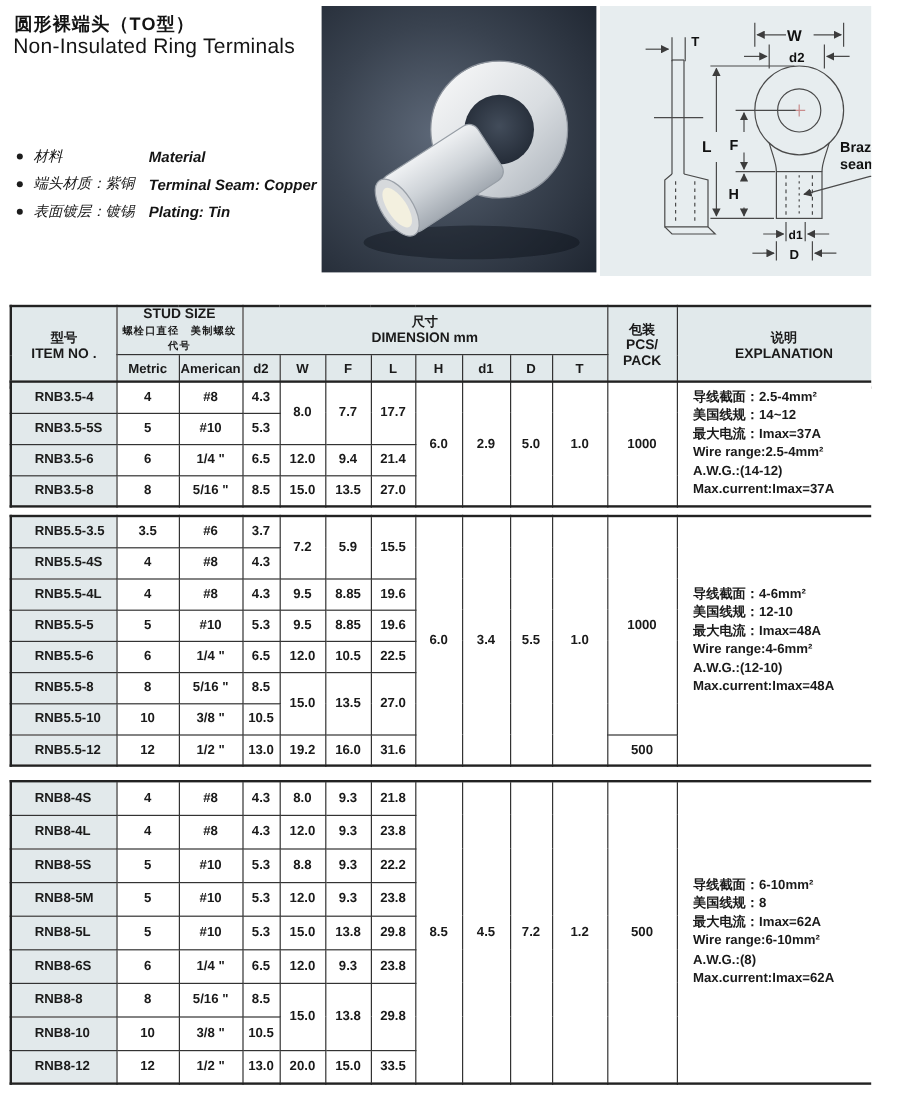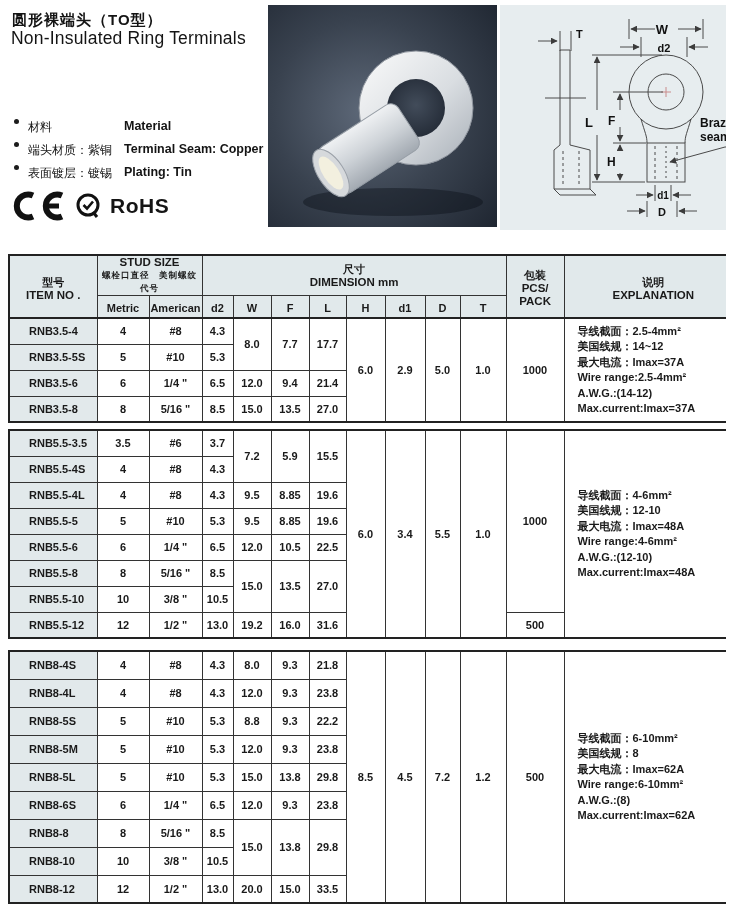--- a/index.html
+++ b/index.html
@@ -5,21 +5,21 @@
   html,body{margin:0;padding:0;background:#fff;}
   .page{position:relative;width:726px;height:922px;background:#ffffff;
         font-family:"Liberation Sans",sans-serif;color:#141414;overflow:hidden;}
 
   
   .title-zh{position:absolute;left:12px;top:11px;font-size:15px;font-weight:700;letter-spacing:1px;}
   .title-en{position:absolute;left:11px;top:28px;font-size:17.5px;font-weight:400;letter-spacing:.2px;}
 
   
   .materials{position:absolute;left:14px;top:119px;}
-  .mrow{display:flex;height:23px;}
+  .mrow{display:flex;align-items:center;height:23px;font-style:italic;}
   .bullet{width:5px;height:5px;border-radius:50%;background:#1c1c1c;margin-right:9px;flex:0 0 auto;}
   .mzh{width:96px;font-size:12px;}
   .men{font-size:12.5px;font-weight:700;}
 
   
   .certs{position:absolute;left:10px;top:191px;display:flex;align-items:center;gap:9px;}
   .rohs{font-size:21px;font-weight:800;letter-spacing:.5px;}
 
   
   .photo{position:absolute;left:268px;top:5px;width:229px;height:222px;
@@ -65,33 +65,20 @@
       <span class="mzh">端头材质：紫铜</span>
       <span class="men">Terminal Seam: Copper</span>
     </div>
     <div class="mrow">
       <span class="bullet"></span>
       <span class="mzh">表面镀层：镀锡</span>
       <span class="men">Plating: Tin</span>
     </div>
   </div>
 
-  <div class="certs">
-    <svg width="56" height="30" viewBox="0 0 56 30">
-      <path d="M23 4.5 A11.5 11.5 0 1 0 23 25.5" fill="none" stroke="#111" stroke-width="6"></path>
-      <path d="M52 4.5 A11.5 11.5 0 1 0 52 25.5" fill="none" stroke="#111" stroke-width="6"></path>
-      <line x1="38" y1="15" x2="49" y2="15" stroke="#111" stroke-width="5"></line>
-    </svg>
-    <svg width="26" height="28" viewBox="0 0 26 28">
-      <circle cx="13" cy="13" r="10" fill="none" stroke="#111" stroke-width="3"></circle>
-      <path d="M8.5 13 l3.5 3.5 l6-7" fill="none" stroke="#111" stroke-width="2.6"></path>
-      <line x1="18" y1="20" x2="22" y2="25" stroke="#111" stroke-width="3"></line>
-    </svg>
-    <span class="rohs">RoHS</span>
-  </div>
 
   <div class="photo">
     <svg width="229" height="222" viewBox="0 0 229 222">
       <defs>
         <linearGradient id="mg" x1="0" y1="0" x2="1" y2="1">
           <stop offset="0" stop-color="#fbfbfb"></stop>
             <stop offset=".55" stop-color="#d9dde1"></stop>
           <stop offset="1" stop-color="#a8afb7"></stop>
         </linearGradient>
         <radialGradient id="hg" cx=".5" cy=".45" r=".7">

